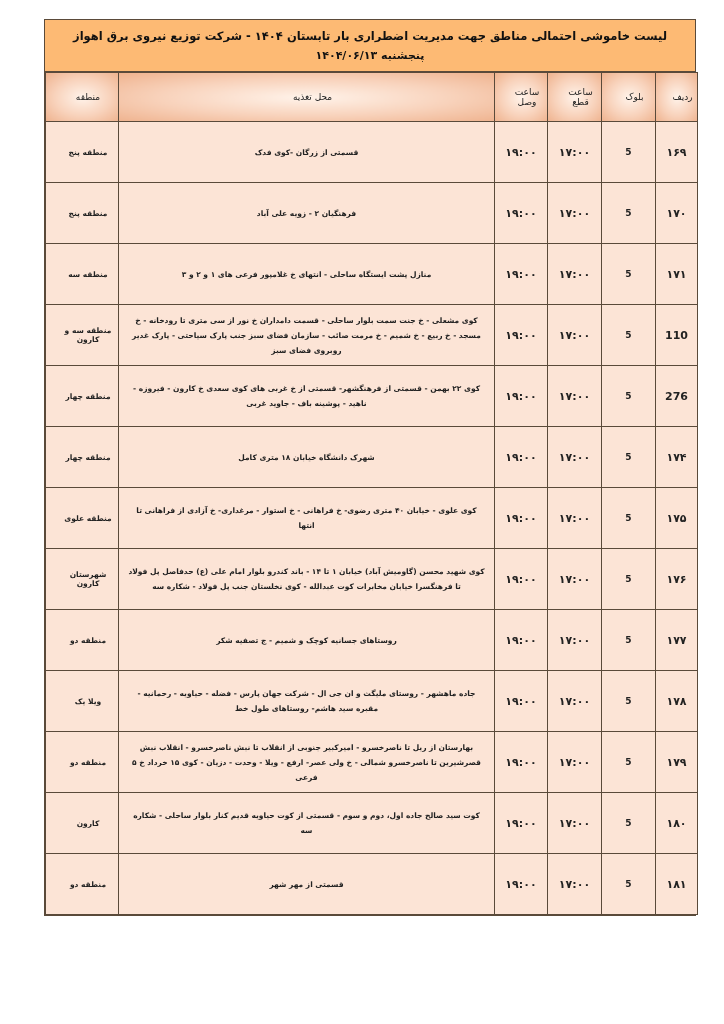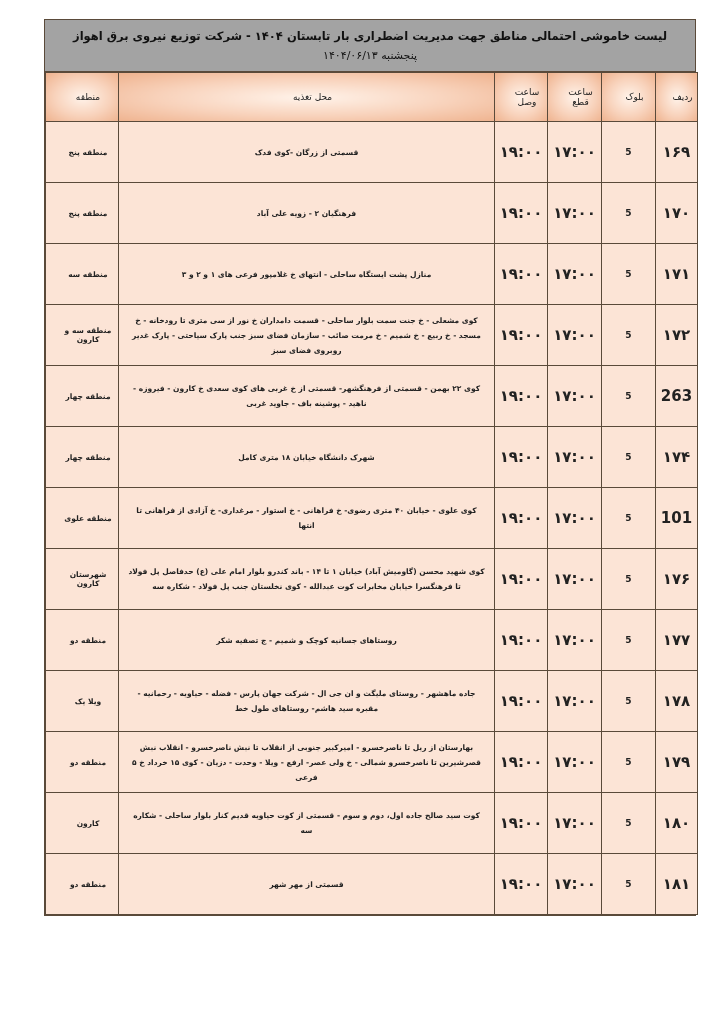--- a/index.html
+++ b/index.html
@@ -2,35 +2,35 @@
 <html><head>
 <meta charset="utf-8">
 <style>
   html, body { margin: 0; padding: 0; background: #ffffff; }
   body { width: 724px; height: 1024px; position: relative; font-family: "DejaVu Sans", sans-serif; }
   .sheet {
     position: absolute; left: 44px; top: 19px; width: 652px;
     border: 1px solid #5a4a3a; box-sizing: border-box;
   }
   .title-box {
-    background: #a3a3a3; height: 51px; border-bottom: 1px solid #5a4a3a;
+    background: #fdba74; height: 51px; border-bottom: 1px solid #5a4a3a;
     display: flex; flex-direction: column; align-items: center; justify-content: center;
     direction: rtl;
   }
   .title-line { font-size: 11.5px; font-weight: bold; color: #111; line-height: 20px; }
-  .subtitle-line { font-size: 11px; font-weight: normal; color: #111; line-height: 20px; }
+  .subtitle-line { font-size: 11px; font-weight: bold; color: #111; line-height: 20px; }
   table { border-collapse: collapse; width: 650px; table-layout: fixed; direction: rtl; }
   th, td { border: 1px solid #5a4a3a; padding: 0; text-align: center; vertical-align: middle; }
   th {
     height: 48px; font-size: 9px; font-weight: normal; color: #222;
     background: radial-gradient(ellipse at center, #fff3ea 0%, #f8d2bb 55%, #efb38f 100%);
     padding-left: 12px;
   }
   td { height: 60px; background: #fce4d6; font-size: 8px; color: #222; }
-  td.num { font-size: 15px; font-weight: bold; }
+  td.num { font-size: 11px; font-weight: bold; }
   td.desc { font-size: 7.5px; font-weight: bold; line-height: 15px; padding: 0 8px; margin-top: 8px; }
   td.region { font-size: 7.5px; font-weight: bold; padding-left: 12px; }
   td.bold { font-weight: bold; font-size: 9px; }
   col.c-radif { width: 42px; }
   col.c-block { width: 54px; }
   col.c-cut { width: 54px; }
   col.c-conn { width: 53px; }
   col.c-desc { width: 376px; }
   col.c-region { width: 73px; }
 </style>
@@ -80,45 +80,45 @@
       </tr>
       <tr>
         <td class="num">۱۷۱</td>
         <td class="bold">5</td>
         <td class="num">۱۷:۰۰</td>
         <td class="num">۱۹:۰۰</td>
         <td class="desc">منازل پشت ایستگاه ساحلی - انتهای خ غلامپور فرعی های ۱ و ۲ و ۳</td>
         <td class="region">منطقه سه</td>
       </tr>
       <tr>
-        <td class="num">۱۷۲</td>
+        <td class="num">110</td>
         <td class="bold">5</td>
         <td class="num">۱۷:۰۰</td>
         <td class="num">۱۹:۰۰</td>
         <td class="desc">کوی مشعلی - خ جنت سمت بلوار ساحلی - قسمت دامداران خ نور از سی متری تا رودخانه - خ مسجد - خ ربیع - خ شمیم - خ مرمت صائب - سازمان فضای سبز جنب پارک سیاحتی - پارک غدیر روبروی فضای سبز</td>
         <td class="region">منطقه سه و کارون</td>
       </tr>
       <tr>
-        <td class="num">263</td>
+        <td class="num">276</td>
         <td class="bold">5</td>
         <td class="num">۱۷:۰۰</td>
         <td class="num">۱۹:۰۰</td>
         <td class="desc">کوی ۲۲ بهمن - قسمتی از فرهنگشهر- قسمتی از خ غربی های کوی سعدی خ کارون - فیروزه - ناهید - پوشینه باف - جاوید غربی</td>
         <td class="region">منطقه چهار</td>
       </tr>
       <tr>
         <td class="num">۱۷۴</td>
         <td class="bold">5</td>
         <td class="num">۱۷:۰۰</td>
         <td class="num">۱۹:۰۰</td>
         <td class="desc">شهرک دانشگاه خیابان ۱۸ متری کامل</td>
         <td class="region">منطقه چهار</td>
       </tr>
       <tr>
-        <td class="num">101</td>
+        <td class="num">۱۷۵</td>
         <td class="bold">5</td>
         <td class="num">۱۷:۰۰</td>
         <td class="num">۱۹:۰۰</td>
         <td class="desc">کوی علوی - خیابان ۴۰ متری رضوی- خ فراهانی - خ استوار - مرغداری- خ آزادی از فراهانی تا انتها</td>
         <td class="region">منطقه علوی</td>
       </tr>
       <tr>
         <td class="num">۱۷۶</td>
         <td class="bold">5</td>
         <td class="num">۱۷:۰۰</td>

